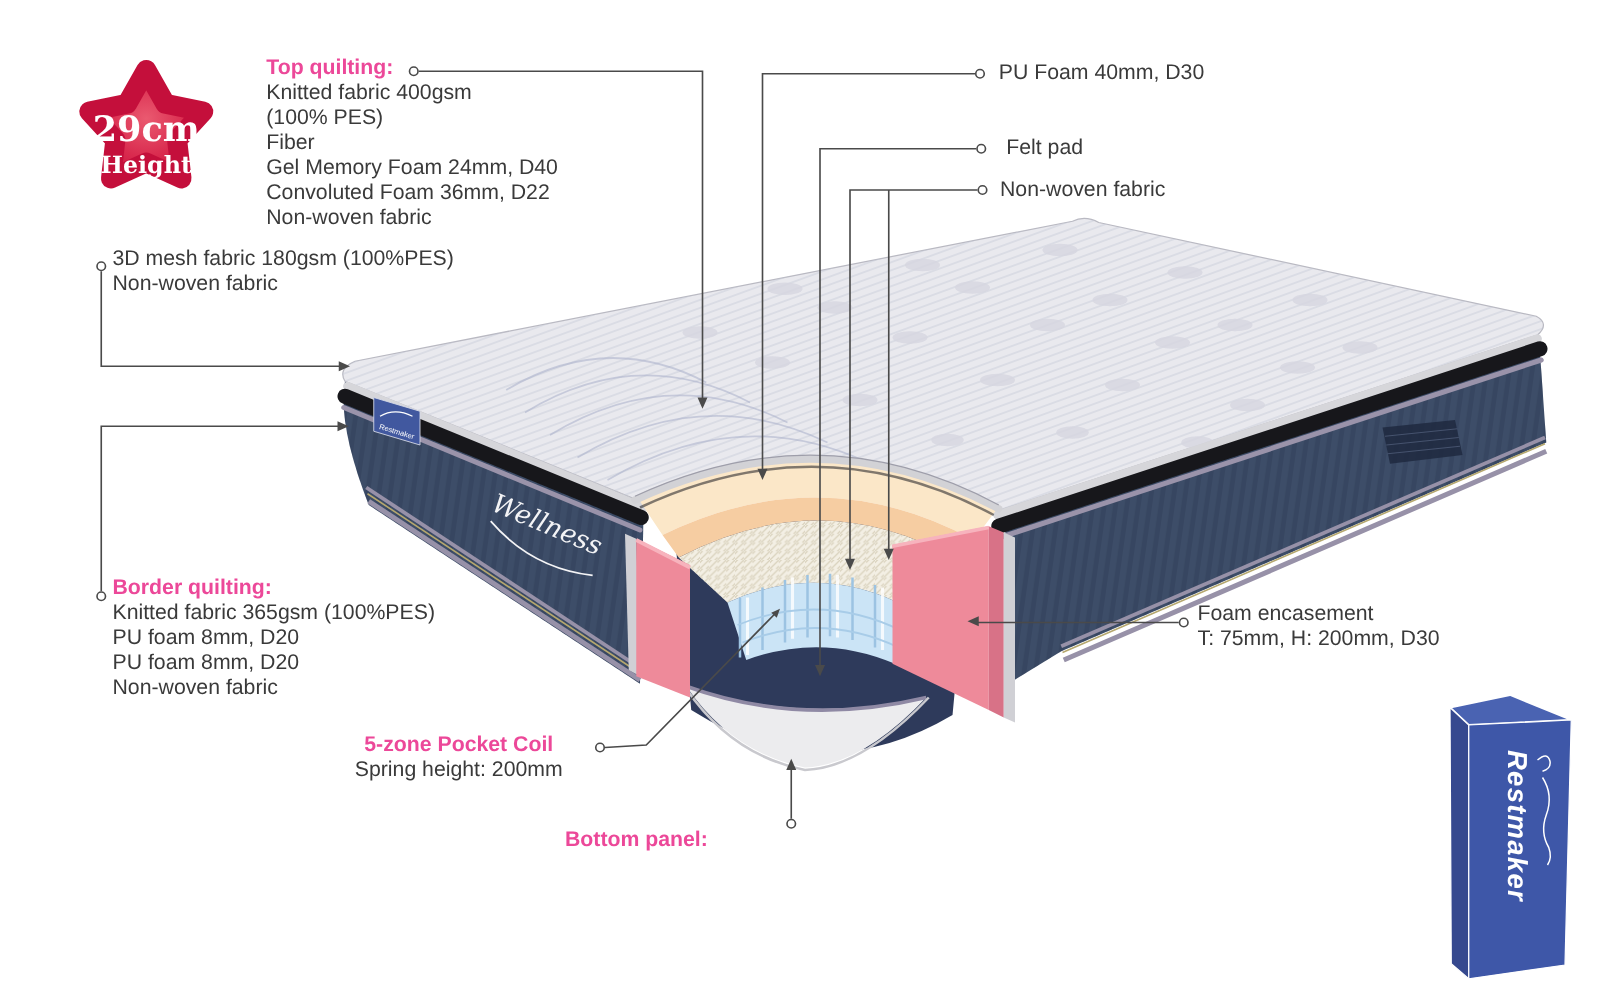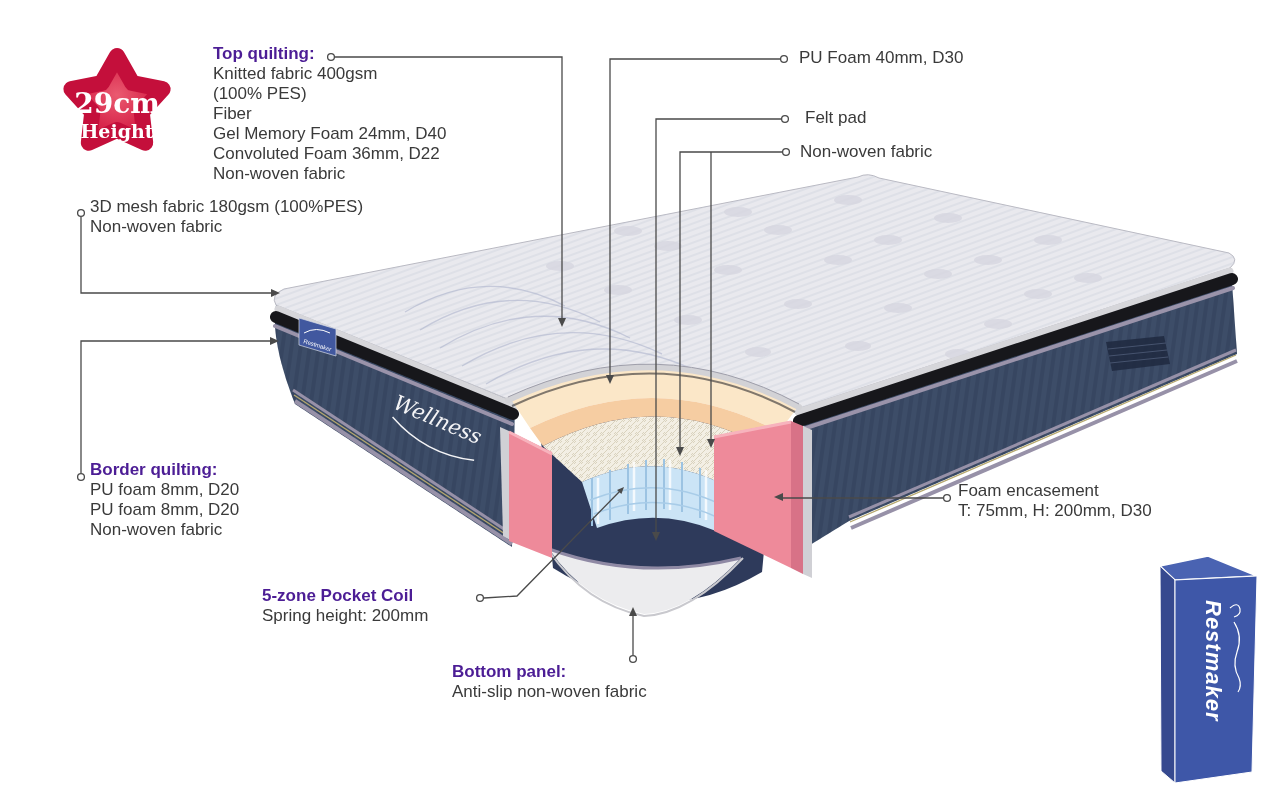--- a/index.html
+++ b/index.html
@@ -1,21 +1,21 @@
 <!DOCTYPE html>
 <html><head>
 <meta charset="utf-8">
 <style>
   html,body{margin:0;padding:0;background:#fff;}
   .canvas{position:relative;width:1280px;height:802px;background:#fff;overflow:hidden;
           font-family:"Liberation Sans",sans-serif;color:#333;}
   svg.art{position:absolute;left:0;top:0;}
   .lbl{position:absolute;font-size:17px;line-height:20px;color:#3a3a3a;white-space:nowrap;}
-  .lbl .t{font-weight:700;color:#4c1d95;}
-  .lbl.right{text-align:left;}
+  .lbl .t{font-weight:700;color:#ec4899;}
+  .lbl.right{text-align:center;}
   .lbl.center{white-space:normal;}
 </style>
 </head>
 <body>
 
 <div class="canvas">
 
 <svg class="art" width="1280" height="802" viewBox="0 0 1280 802">
   <defs>
     <radialGradient id="starGrad" cx="50%" cy="45%" r="65%">
@@ -245,33 +245,33 @@
   <div>Non-woven fabric</div>
 </div>
 
 <div class="lbl" style="left:90px;top:197px">
   <div>3D mesh fabric 180gsm (100%PES)</div>
   <div>Non-woven fabric</div>
 </div>
 
 <div class="lbl" style="left:90px;top:460px">
   <div class="t">Border quilting:</div>
+  <div>Knitted fabric 365gsm (100%PES)</div>
   <div>PU foam 8mm, D20</div>
   <div>PU foam 8mm, D20</div>
   <div>Non-woven fabric</div>
 </div>
 
 <div class="lbl right" style="left:262px;top:586px;width:210px">
   <div class="t">5-zone Pocket Coil</div>
   <div>Spring height: 200mm</div>
 </div>
 
 <div class="lbl center" style="left:452px;top:662px;width:260px">
   <div class="t">Bottom panel:</div>
-  <div>Anti-slip non-woven fabric</div>
 </div>
 
 <div class="lbl" style="left:799px;top:48px">PU Foam 40mm, D30</div>
 <div class="lbl" style="left:805px;top:108px">Felt pad</div>
 <div class="lbl" style="left:800px;top:142px">Non-woven fabric</div>
 
 <div class="lbl" style="left:958px;top:481px">
   <div>Foam encasement</div>
   <div>T: 75mm, H: 200mm, D30</div>
 </div>

